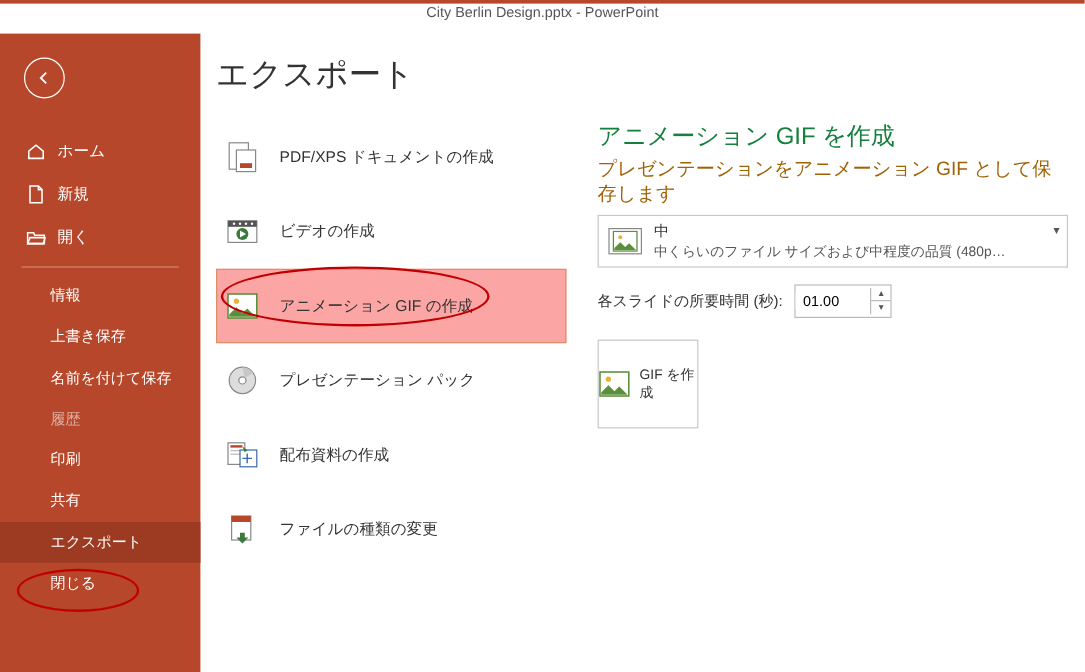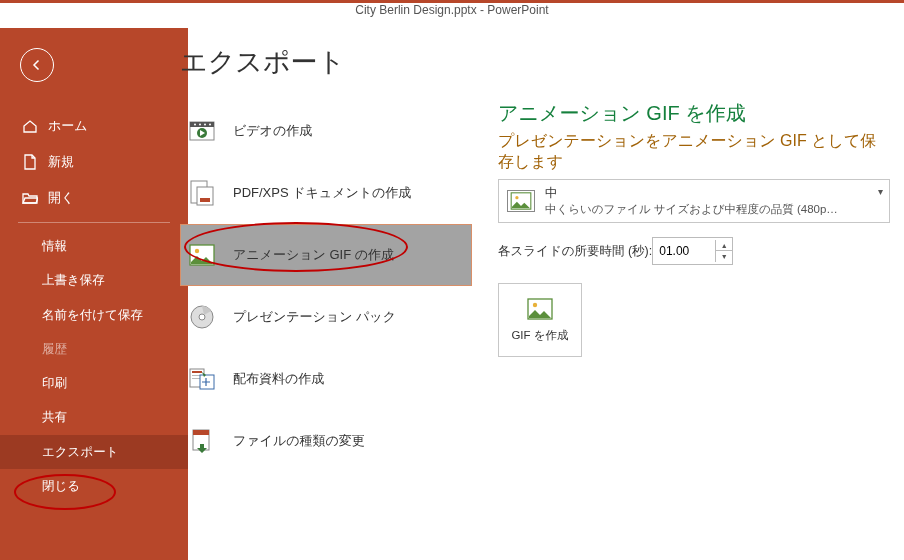--- a/index.html
+++ b/index.html
@@ -13,58 +13,58 @@
 .titlerow .title { position:absolute; left:0; right:0; text-align:center; pointer-events:none; }
 .titlerow .right { margin-left:auto; display:flex; align-items:center; gap:14px; padding-right:12px; }
 .titlerow .right span { cursor:default; }
 .face { width:16px; height:16px; border:1.3px solid #555; border-radius:50%; position:relative; display:inline-block; }
 .face::before { content:""; position:absolute; width:2px; height:2px; background:#555; border-radius:50%; top:4px; left:3px; box-shadow:5px 0 0 #555; }
 .face.smile::after { content:""; position:absolute; width:7px; height:3.5px; border:1.3px solid #555; border-top:none; border-radius:0 0 8px 8px; top:7px; left:2.5px; }
 .face.sad::after { content:""; position:absolute; width:7px; height:3.5px; border:1.3px solid #555; border-bottom:none; border-radius:8px 8px 0 0; top:8px; left:2.5px; }
 .winbtn { width:12px; display:flex; justify-content:center; }
 
 
-.sidebar { position:absolute; left:0; top:28px; bottom:0; width:188px; background:#b7472a; color:#fff; padding-top:20px; }
+.sidebar { position:absolute; left:0; top:28px; bottom:0; width:167px; background:#b7472a; color:#fff; padding-top:20px; }
 .backbtn { width:34px; height:34px; border:1.5px solid #fff; border-radius:50%; margin-left:20px; display:flex; align-items:center; justify-content:center; cursor:pointer; }
 .backbtn svg { width:18px; height:18px; }
 .navsection { margin-top:26px; }
 .nav-item { display:flex; align-items:center; gap:10px; padding:9px 0 9px 22px; font-size:13px; cursor:pointer; }
 .nav-item .ico { width:16px; height:16px; display:flex; align-items:center; justify-content:center; }
 .nav-divider { height:1px; background:rgba(255,255,255,.35); margin:6px 18px 6px 18px; }
 .nav-sub { padding:9px 0 9px 42px; font-size:12.5px; cursor:pointer; line-height:1.3; }
 .nav-sub.disabled { color:rgba(255,255,255,.55); cursor:default; }
 .nav-sub.active { background:#9c3a22; }
 
 
 .anno { position:absolute; border:2.5px solid #c00000; border-radius:50%; pointer-events:none; }
 
 
 .main { position:absolute; left:158px; top:28px; right:0; bottom:0; padding:16px 20px 0 22px; }
 .main h1 { font-size:27px; font-weight:400; color:#333; margin-bottom:18px; }
 .export-col { position:absolute; left:22px; top:72px; width:292px; }
 .export-item { display:flex; align-items:center; gap:16px; padding:15px 10px 15px 6px; font-size:13px; color:#333; cursor:pointer; border:1px solid transparent; }
 .export-item .eico { width:30px; height:30px; display:flex; align-items:center; justify-content:center; }
-.export-item.selected { background:#a3a3a3; border:1px solid #d98f68; }
+.export-item.selected { background:#fca5a5; border:1px solid #d98f68; }
 
 
 .rightpane { position:absolute; left:340px; top:72px; right:14px; }
 .rightpane h2 { font-size:20px; color:#15803d; font-weight:400; margin-bottom:4px; }
 .rightpane .desc { font-size:16px; color:#a16207; margin-bottom:6px; }
 .quality-row { border:1px solid #c7c7c7; display:flex; align-items:center; gap:10px; padding:5px 8px; position:relative; cursor:pointer; }
 .quality-row .qico { width:28px; height:22px; border:1px solid #888; display:flex; align-items:center; justify-content:center; font-size:9px; }
 .quality-row .qtxt .l1 { font-size:12.5px; color:#333; }
 .quality-row .qtxt .l2 { font-size:11.5px; color:#555; white-space:nowrap; overflow:hidden; text-overflow:ellipsis; max-width:300px; }
 .quality-row .caret { position:absolute; right:6px; top:6px; font-size:10px; color:#555; }
-.timing-row { display:flex; align-items:center; margin-top:14px; font-size:12.5px; color:#333; }
+.timing-row { display:flex; align-items:center; gap:10px; margin-top:14px; font-size:12.5px; color:#333; }
 .spinner { display:flex; align-items:center; border:1px solid #bbb; height:28px; }
 .spinner input { border:none; width:62px; padding:0 6px; font-size:12px; outline:none; }
 .spinner .btns { display:flex; flex-direction:column; border-left:1px solid #bbb; }
 .spinner .btns div { width:16px; height:11px; font-size:7px; display:flex; align-items:center; justify-content:center; cursor:pointer; color:#555; }
 .spinner .btns div:first-child { border-bottom:1px solid #bbb; }
-.create-btn { margin-top:18px; width:84px; height:74px; border:1px solid #c7c7c7; display:flex; flex-direction:column; align-items:center; justify-content:center; gap:8px; cursor:pointer; font-size:11.5px; color:#333; }
+.create-btn { margin-top:18px; width:84px; height:74px; border:1px solid #c7c7c7; display:flex; align-items:center; justify-content:center; gap:8px; cursor:pointer; font-size:11.5px; color:#333; }
 .create-btn .cico { width:26px; height:22px; }
 
 
 .picicon rect { fill:#fff; stroke:#5b8f3b; }
 </style>
 </head>
 <body>
 
 <div class="topbar"></div>
 
@@ -118,42 +118,42 @@
 </div>
 
 <div class="main">
   <h1>エクスポート</h1>
 
   <div class="export-col">
 
     <div class="export-item">
       <span class="eico">
         <svg width="28" height="28" viewBox="0 0 28 28">
+            <rect x="3" y="2" width="16" height="22" fill="#fff" stroke="#888"></rect>
+            <rect x="9" y="8" width="16" height="18" fill="#fff" stroke="#888"></rect>
+            <rect x="12" y="19" width="10" height="4" fill="#b7472a"></rect>
+          </svg>
+      </span>
+      <span>PDF/XPS ドキュメントの作成</span>
+    </div>
+
+    <div class="export-item">
+      <span class="eico">
+        <svg width="28" height="28" viewBox="0 0 28 28">
             <rect x="2" y="5" width="24" height="18" fill="#fff" stroke="#888"></rect>
             <rect x="2" y="5" width="24" height="5" fill="#555"></rect>
             <circle cx="7" cy="7.5" r="1" fill="#fff"></circle>
             <circle cx="12" cy="7.5" r="1" fill="#fff"></circle>
             <circle cx="17" cy="7.5" r="1" fill="#fff"></circle>
             <circle cx="22" cy="7.5" r="1" fill="#fff"></circle>
             <circle cx="14" cy="16" r="5" fill="#3a7a3a"></circle>
             <path d="M12 13v6l5-3z" fill="#fff"></path>
           </svg>
       </span>
       <span>ビデオの作成</span>
-    </div>
-
-    <div class="export-item">
-      <span class="eico">
-        <svg width="28" height="28" viewBox="0 0 28 28">
-            <rect x="3" y="2" width="16" height="22" fill="#fff" stroke="#888"></rect>
-            <rect x="9" y="8" width="16" height="18" fill="#fff" stroke="#888"></rect>
-            <rect x="12" y="19" width="10" height="4" fill="#b7472a"></rect>
-          </svg>
-      </span>
-      <span>PDF/XPS ドキュメントの作成</span>
     </div>
 
     <div class="export-item selected">
       <span class="eico">
         <svg class="picicon" width="26" height="22" viewBox="0 0 26 22">
             <rect x="1" y="1" width="24" height="20" stroke-width="1.3"></rect>
             <circle cx="8" cy="7" r="2.2" fill="#e8b13a"></circle>
             <path d="M2 18l6-6 5 5 4-4 7 7H2z" fill="#5b8f3b"></path>
           </svg>
       </span>

